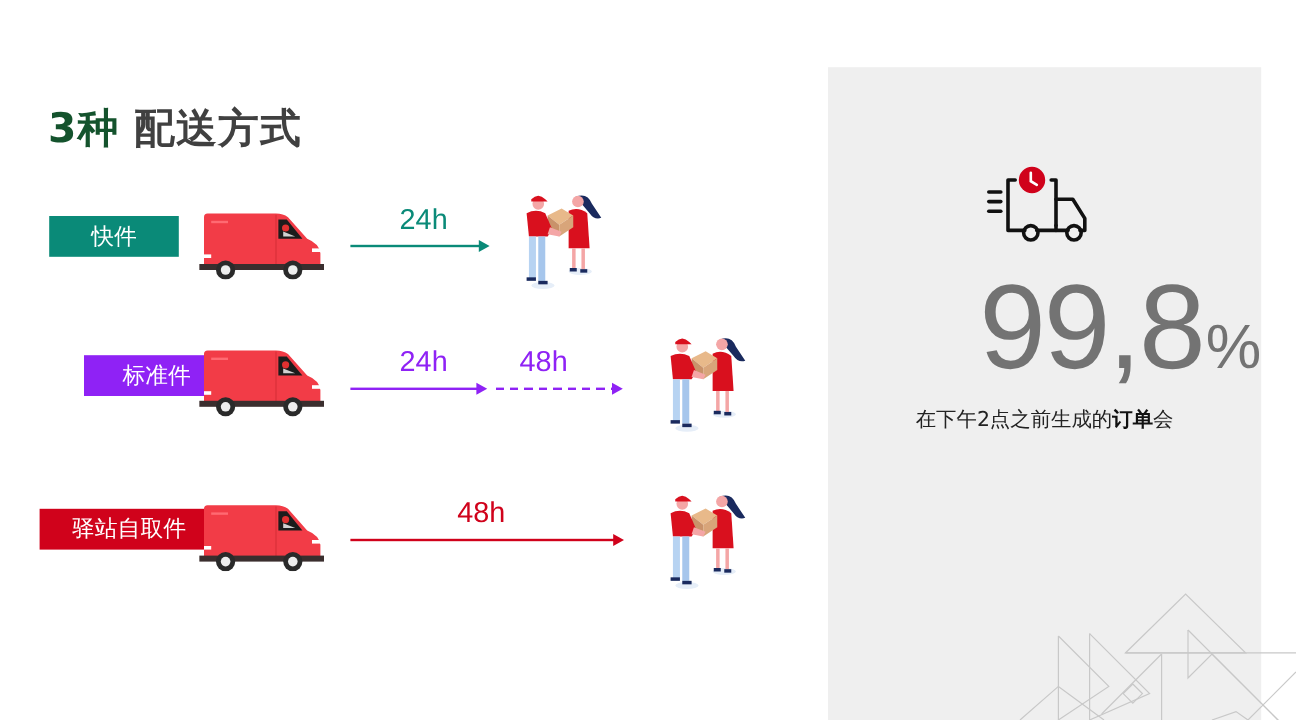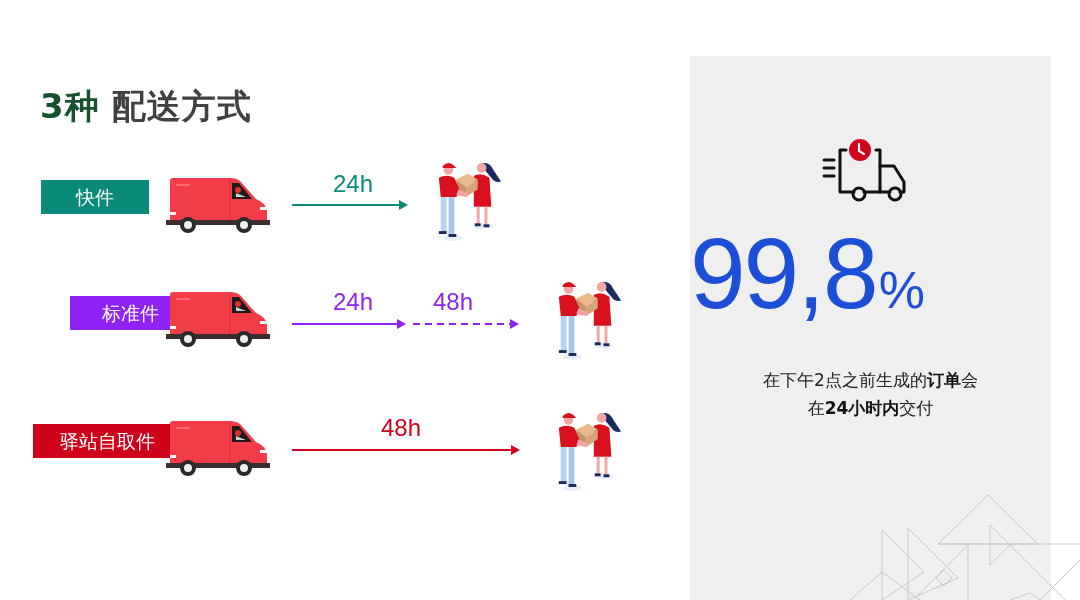--- a/index.html
+++ b/index.html
@@ -13,25 +13,25 @@
 
   .van { position:absolute; width:104px; height:56px; }
   .arrow-label { position:absolute; font-size:24px; font-family:"Liberation Sans","DejaVu Sans",sans-serif;text-align:center; }
   .arrow { position:absolute; height:2px; }
   .arrow .head { position:absolute; right:-8px; top:-4px; width:0; height:0;
                  border-top:5px solid transparent; border-bottom:5px solid transparent; }
   .people { position:absolute; width:70px; height:90px; }
 
   .panel { position:absolute; left:690px; top:56px; width:361px; height:544px; background:#efefef; overflow:hidden; }
   .truck-icon { position:absolute; left:130px; top:82px; width:90px; height:70px; }
-  .stat { position:absolute; left:0; width:361px; top:160px; text-align:left; white-space:nowrap; color:#1d4ed8;
+  .stat { position:absolute; left:0; width:361px; top:160px; text-align:right; white-space:nowrap; color:#737373;
           font-family:"Liberation Sans","DejaVu Sans",sans-serif; }
   .stat .num { font-size:100px; letter-spacing:-2px; }
   .stat .pct { font-size:52px; margin-left:2px; }
-  .desc { position:absolute; left:0; width:361px; top:310px; text-align:center; font-size:17px; line-height:28px; color:#222; }
+  .desc { position:absolute; left:0; width:361px; top:280px; text-align:center; font-size:17px; line-height:28px; color:#222; }
   .desc b { font-weight:bold; color:#111; }
   .deco { position:absolute; left:840px; top:480px; width:240px; height:120px; pointer-events:none; }
 </style>
 </head>
 <body>
 
 <div class="title">
   <span class="count">3种</span><span class="main">配送方式</span>
 </div>
 
@@ -143,21 +143,20 @@
     <circle cx="40" cy="12" r="11" fill="#d0021b"></circle>
     <path d="M39 6 L39 13 L44 16" fill="none" stroke="#fff" stroke-width="2.2" stroke-linecap="round"></path>
   </svg>
 
   <div class="stat">
     <span class="num">99,8</span><span class="pct">%</span>
   </div>
 
   <div class="desc">
     <div><span>在下午2点之前生成的</span><b>订单</b><span>会</span></div>
-    <div><span>在</span><b>24小时内</b><span>交付</span></div>
   </div>
 </div>
 
 <svg class="deco" viewBox="0 0 240 120">
   <g fill="none" stroke="#c8c8c8" stroke-width="1">
     <path d="M98 64 L148 15 L198 64 Z"></path>
     <line x1="98" y1="64" x2="240" y2="64"></line>
     <path d="M42 50 L42 120"></path>
       <path d="M42 50 L84 92 L42 120"></path>
     <path d="M68 48 L68 120"></path>

